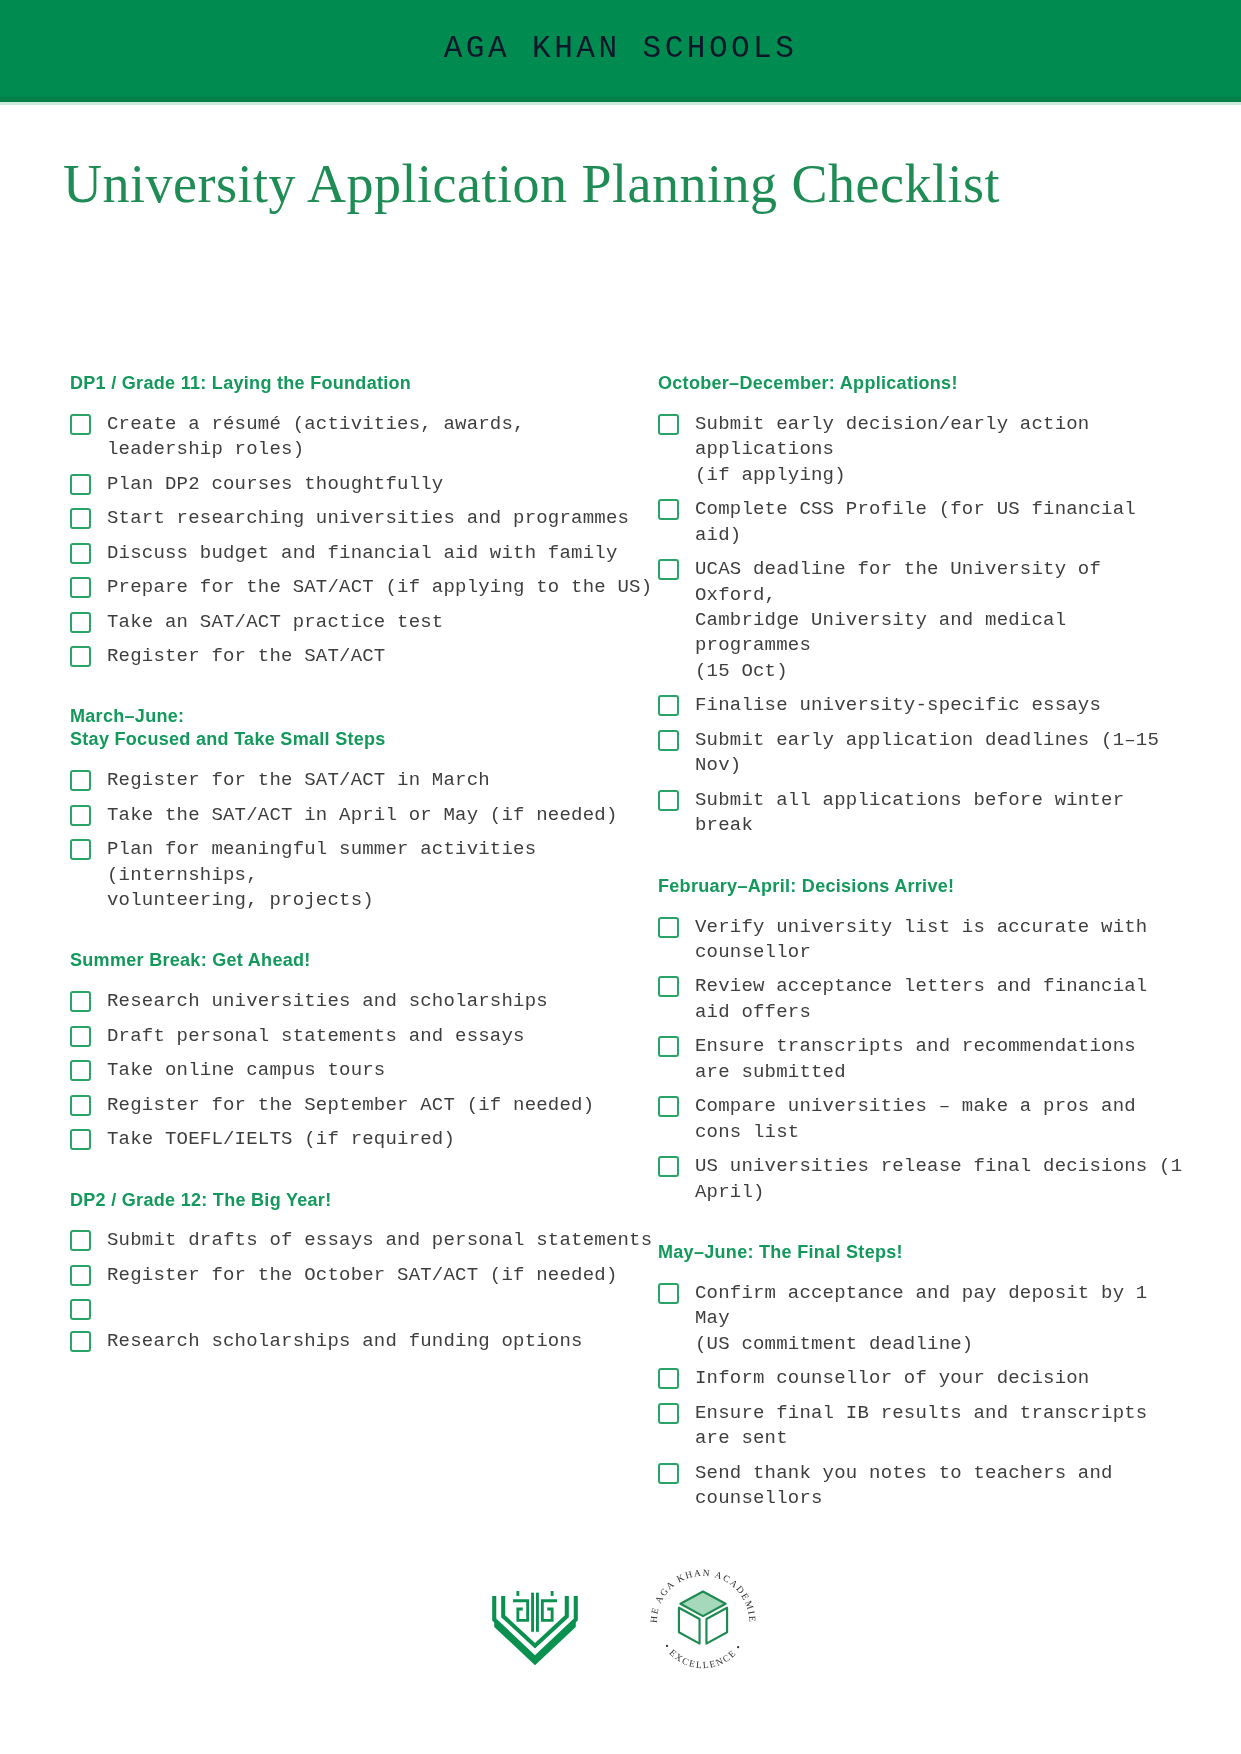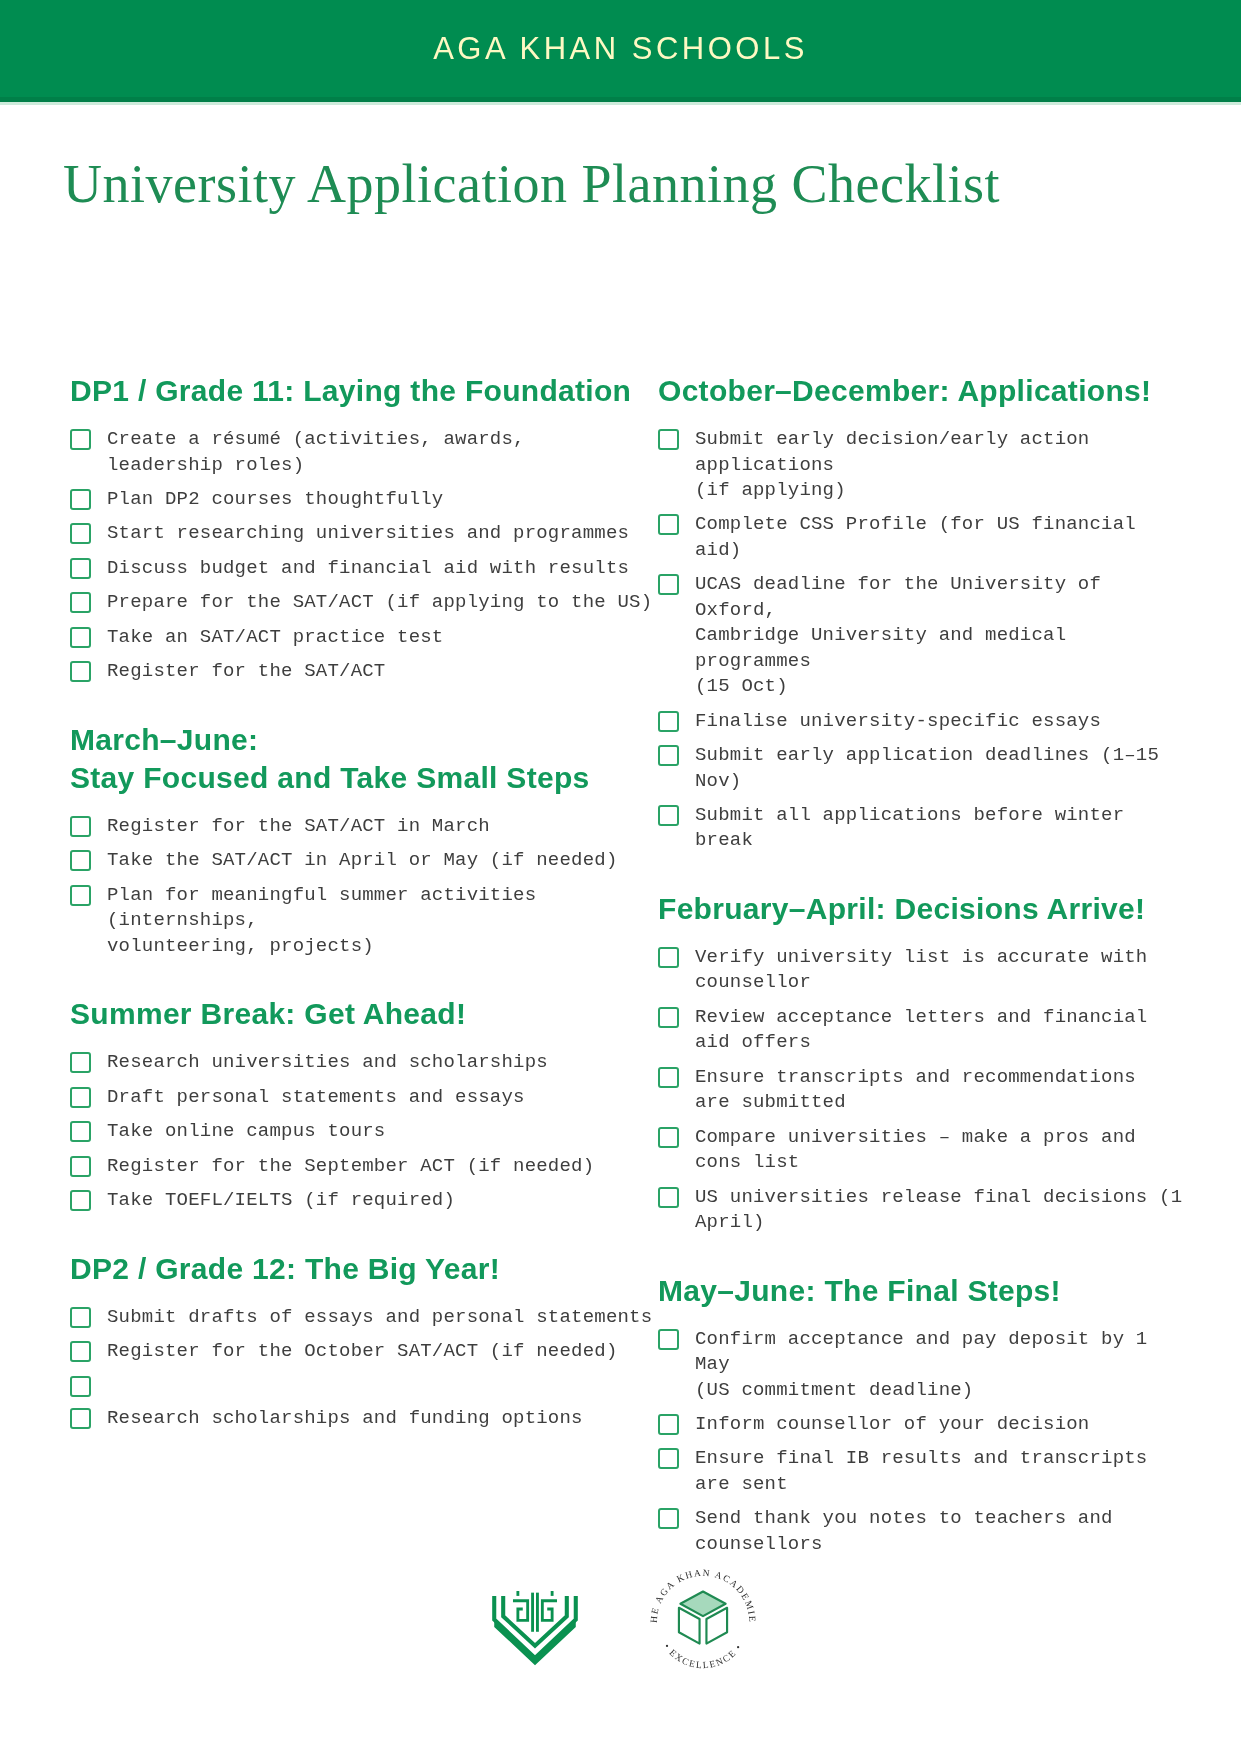--- a/index.html
+++ b/index.html
@@ -11,22 +11,22 @@
     overflow: hidden;
   }
   .topbar {
     height: 97px;
     background: #008C50;
     display: flex; align-items: center; justify-content: center;
   }
   .topbar-dark { height: 5px; background: #007F48; }
   .topbar-mint { height: 3px; background: #CDEBDB; }
   .brand {
-    color: #fef9c3;
-    font-family: Liberation Sans, sans-serif;
+    color: #0f172a;
+    font-family: Liberation Mono, monospace;
     font-size: 31px;
     letter-spacing: 3.5px;
     font-weight: 400;
   }
   .doc-title {
     position: absolute;
     left: 63px; top: 153px;
     font-family: "Liberation Serif", serif;
     font-weight: 400;
     font-size: 54px;
@@ -37,21 +37,21 @@
   }
   .columns {
     position: absolute;
     left: 70px; top: 372px;
     width: 1115px;
     display: grid;
     grid-template-columns: 588px 527px;
   }
   .section { margin-bottom: 36px; }
   .sec-heading {
-    font-size: 30px;
+    font-size: 18px;
     font-weight: 700;
     color: #12995B;
     line-height: 1.27;
     letter-spacing: 0.3px;
     margin: 0 0 17px 0;
     white-space: pre-line;
   }
   .items { }
   .item {
     display: flex;
@@ -119,21 +119,21 @@
     <span class="label">Plan DP2 courses thoughtfully</span>
   </div>
 
   <div class="item">
     <span class="checkbox" role="checkbox" aria-checked="false"></span>
     <span class="label">Start researching universities and programmes</span>
   </div>
 
   <div class="item">
     <span class="checkbox" role="checkbox" aria-checked="false"></span>
-    <span class="label">Discuss budget and financial aid with results</span>
+    <span class="label">Discuss budget and financial aid with family</span>
   </div>
 
   <div class="item">
     <span class="checkbox" role="checkbox" aria-checked="false"></span>
     <span class="label">Prepare for the SAT/ACT (if applying to the US)</span>
   </div>
 
   <div class="item">
     <span class="checkbox" role="checkbox" aria-checked="false"></span>
     <span class="label">Take an SAT/ACT practice test</span>

